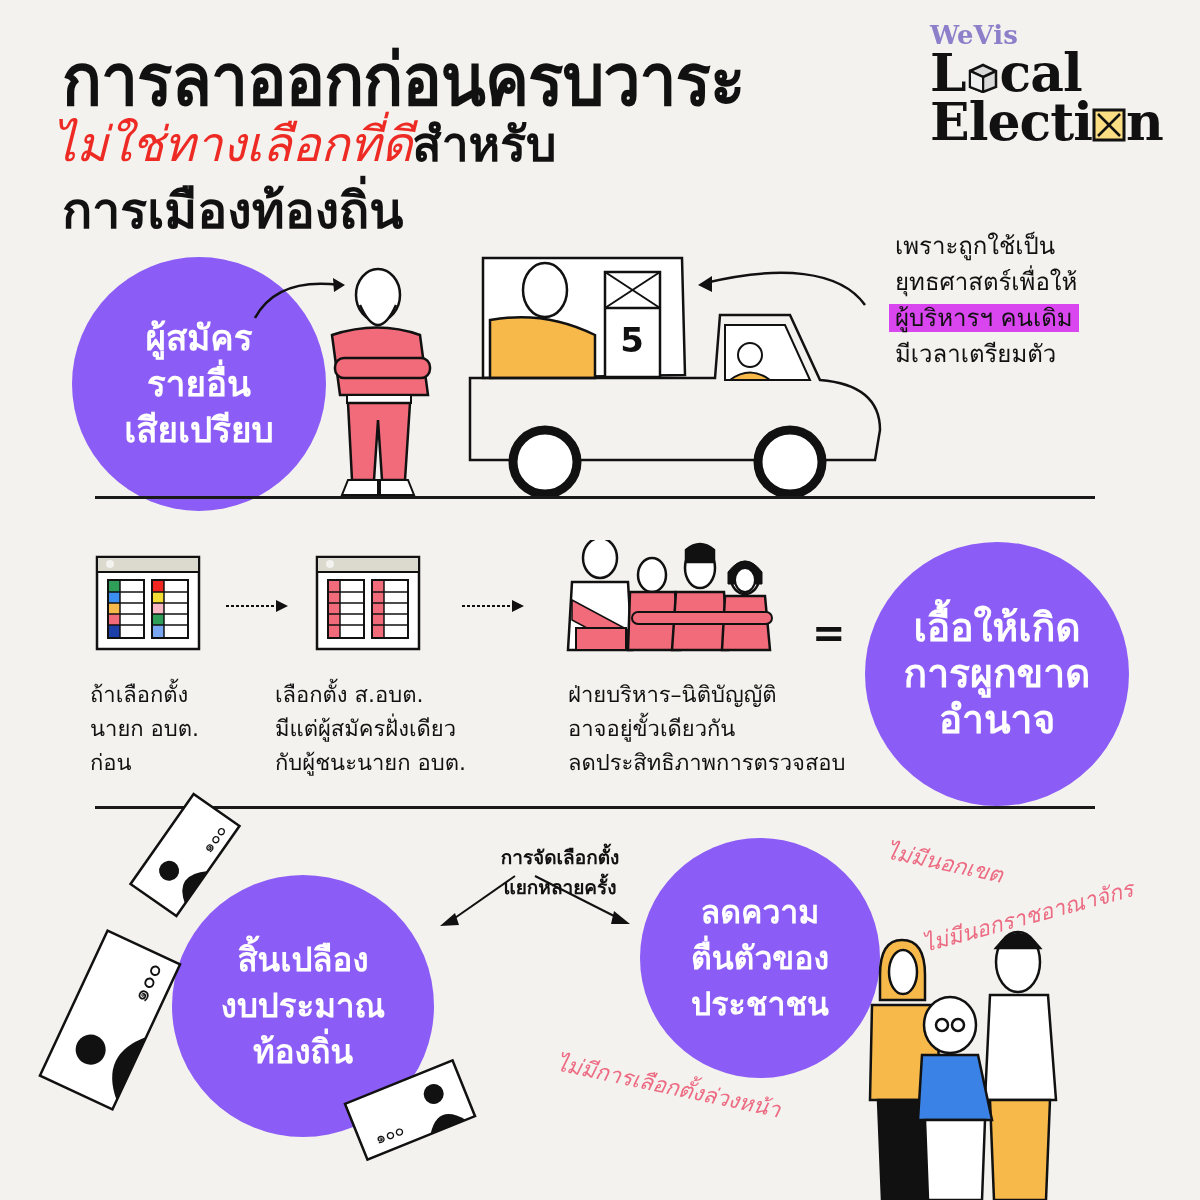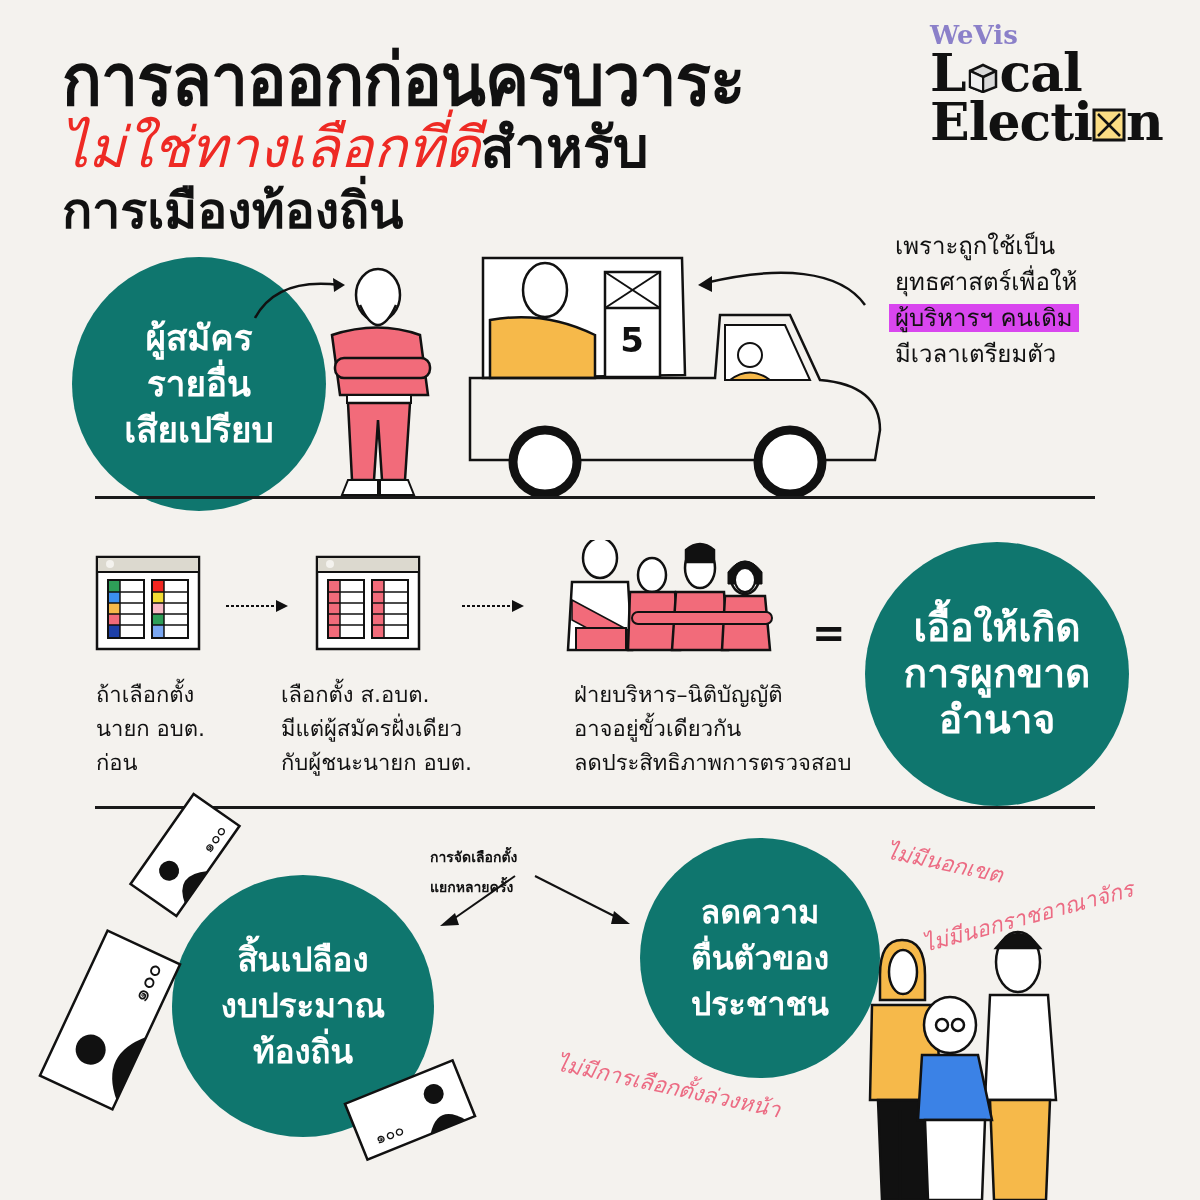--- a/index.html
+++ b/index.html
@@ -1,36 +1,36 @@
 <!DOCTYPE html>
 <html><head>
   <meta charset="utf-8">
   <style>
     html, body { margin:0; padding:0; }
     body { width:1200px; height:1200px; background:#f4f2ee; position:relative; overflow:hidden; font-family:"DejaVu Sans", sans-serif; color:#111; }
     .abs { position:absolute; }
     .title1 { left:62px; top:44px; font-size:66px; font-weight:900; letter-spacing:-1px; line-height:1; transform:scaleY(1.1); transform-origin:left top; }
-    .title2 { left:60px; top:120px; font-size:56px; font-weight:700; line-height:1; }
+    .title2 { left:52px; top:120px; font-size:48px; font-weight:700; line-height:1; }
     .title2 .red { color:#ee2a24; font-style:italic; font-weight:400; }
     .title3 { left:62px; top:186px; font-size:50px; font-weight:900; line-height:1; }
     .logo { left:930px; top:22px; width:240px; }
     .logo .wevis { color:#8b80c9; font-family:"DejaVu Serif", serif; font-weight:900; font-size:26px; line-height:1; }
     .logo .local, .logo .election { font-family:"DejaVu Serif", serif; font-weight:900; font-size:52px; line-height:0.95; letter-spacing:-1px; }
     .box-glyph { display:inline-block; width:34px; height:34px; vertical-align:-2px; }
     .note { left:895px; top:228px; font-size:24px; line-height:36px; }
     .note .hl { background:#d946ef; padding:0 6px; margin-left:-6px; }
-    .circle { border-radius:50%; background:#0f766e; color:#fff; font-weight:700; display:flex; align-items:center; justify-content:center; text-align:center; }
+    .circle { border-radius:50%; background:#8b5cf6; color:#fff; font-weight:700; display:flex; align-items:center; justify-content:center; text-align:center; }
     .c1 { left:72px; top:257px; width:254px; height:254px; font-size:35px; line-height:46px; }
     .c2 { left:865px; top:542px; width:264px; height:264px; font-size:39px; line-height:46px;text-align:center; }
     .c3 { left:172px; top:875px; width:262px; height:262px; font-size:33px; line-height:46px; }
     .c4 { left:640px; top:838px; width:240px; height:240px; font-size:32px; line-height:46px;justify-content:center; }
     .ground { left:95px; width:1000px; height:0; border-top:3px solid #1a1a1a; }
-    .step { font-size:22px; line-height:34px;margin-left:6px; }
+    .step { font-size:22px; line-height:34px; }
     .equals { left:812px; top:610px; font-size:40px; font-weight:900; }
-    .center-label { left:430px; top:842px; width:260px; font-weight:700; font-size:14px; line-height:30px; }
+    .center-label { left:430px; top:842px; width:260px; text-align:center; font-weight:700; font-size:19px; line-height:30px; }
   </style>
 </head>
 <body>
 
 <div class="abs title1">การลาออกก่อนครบวาระ</div>
 <div class="abs title2"><span class="red">ไม่ใช่ทางเลือกที่ดี</span><span>สำหรับ</span></div>
 <div class="abs title3">การเมืองท้องถิ่น</div>
 
 <div class="abs logo">
   <div class="wevis">WeVis</div>

